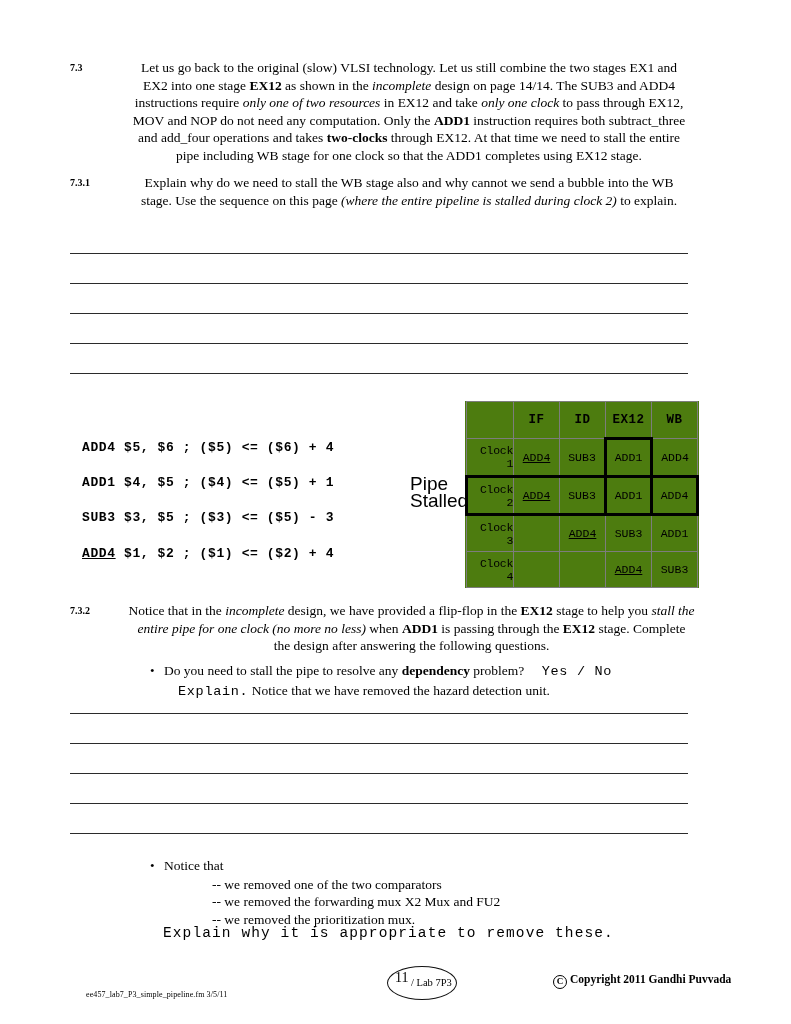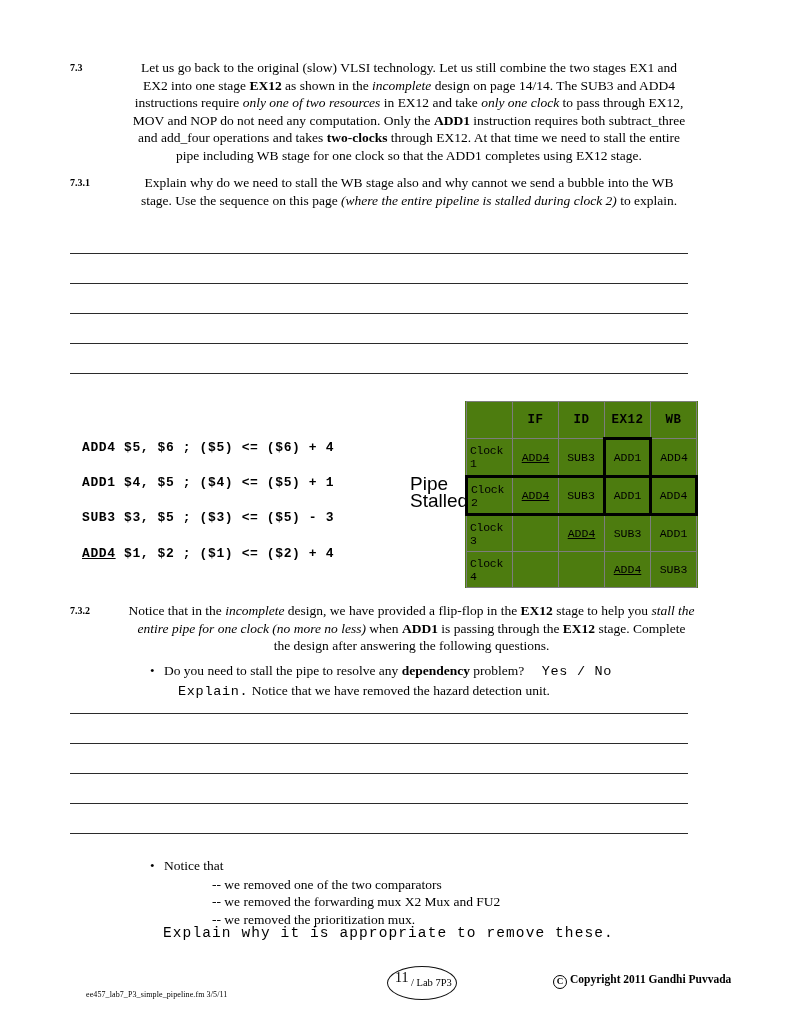--- a/index.html
+++ b/index.html
@@ -106,22 +106,22 @@
     text-align: center;
     vertical-align: middle;
     height: 35px;
     padding: 0;
     font-weight: normal;
   }
   table.pipe th { font-weight: bold; font-size: 12.5px; letter-spacing: 0.5px; }
   table.pipe col.c-lbl  { width: 46px; }
   table.pipe col.c-stg  { width: 46px; }
   table.pipe td.lbl {
-    text-align: left;
-    padding-left: 3px;
+    text-align: right;
+    padding-left: 12px;
     font-size: 11.5px;
     letter-spacing: -0.3px;
   }
   table.pipe .u { text-decoration: underline; }
 
   
   td.tk-t { border-top:    3px solid #000 !important; }
   td.tk-b { border-bottom: 3px solid #000 !important; margin-left: 44px; }
   td.tk-l { border-left:   3px solid #000 !important; }
   td.tk-r { border-right:  3px solid #000 !important; }

